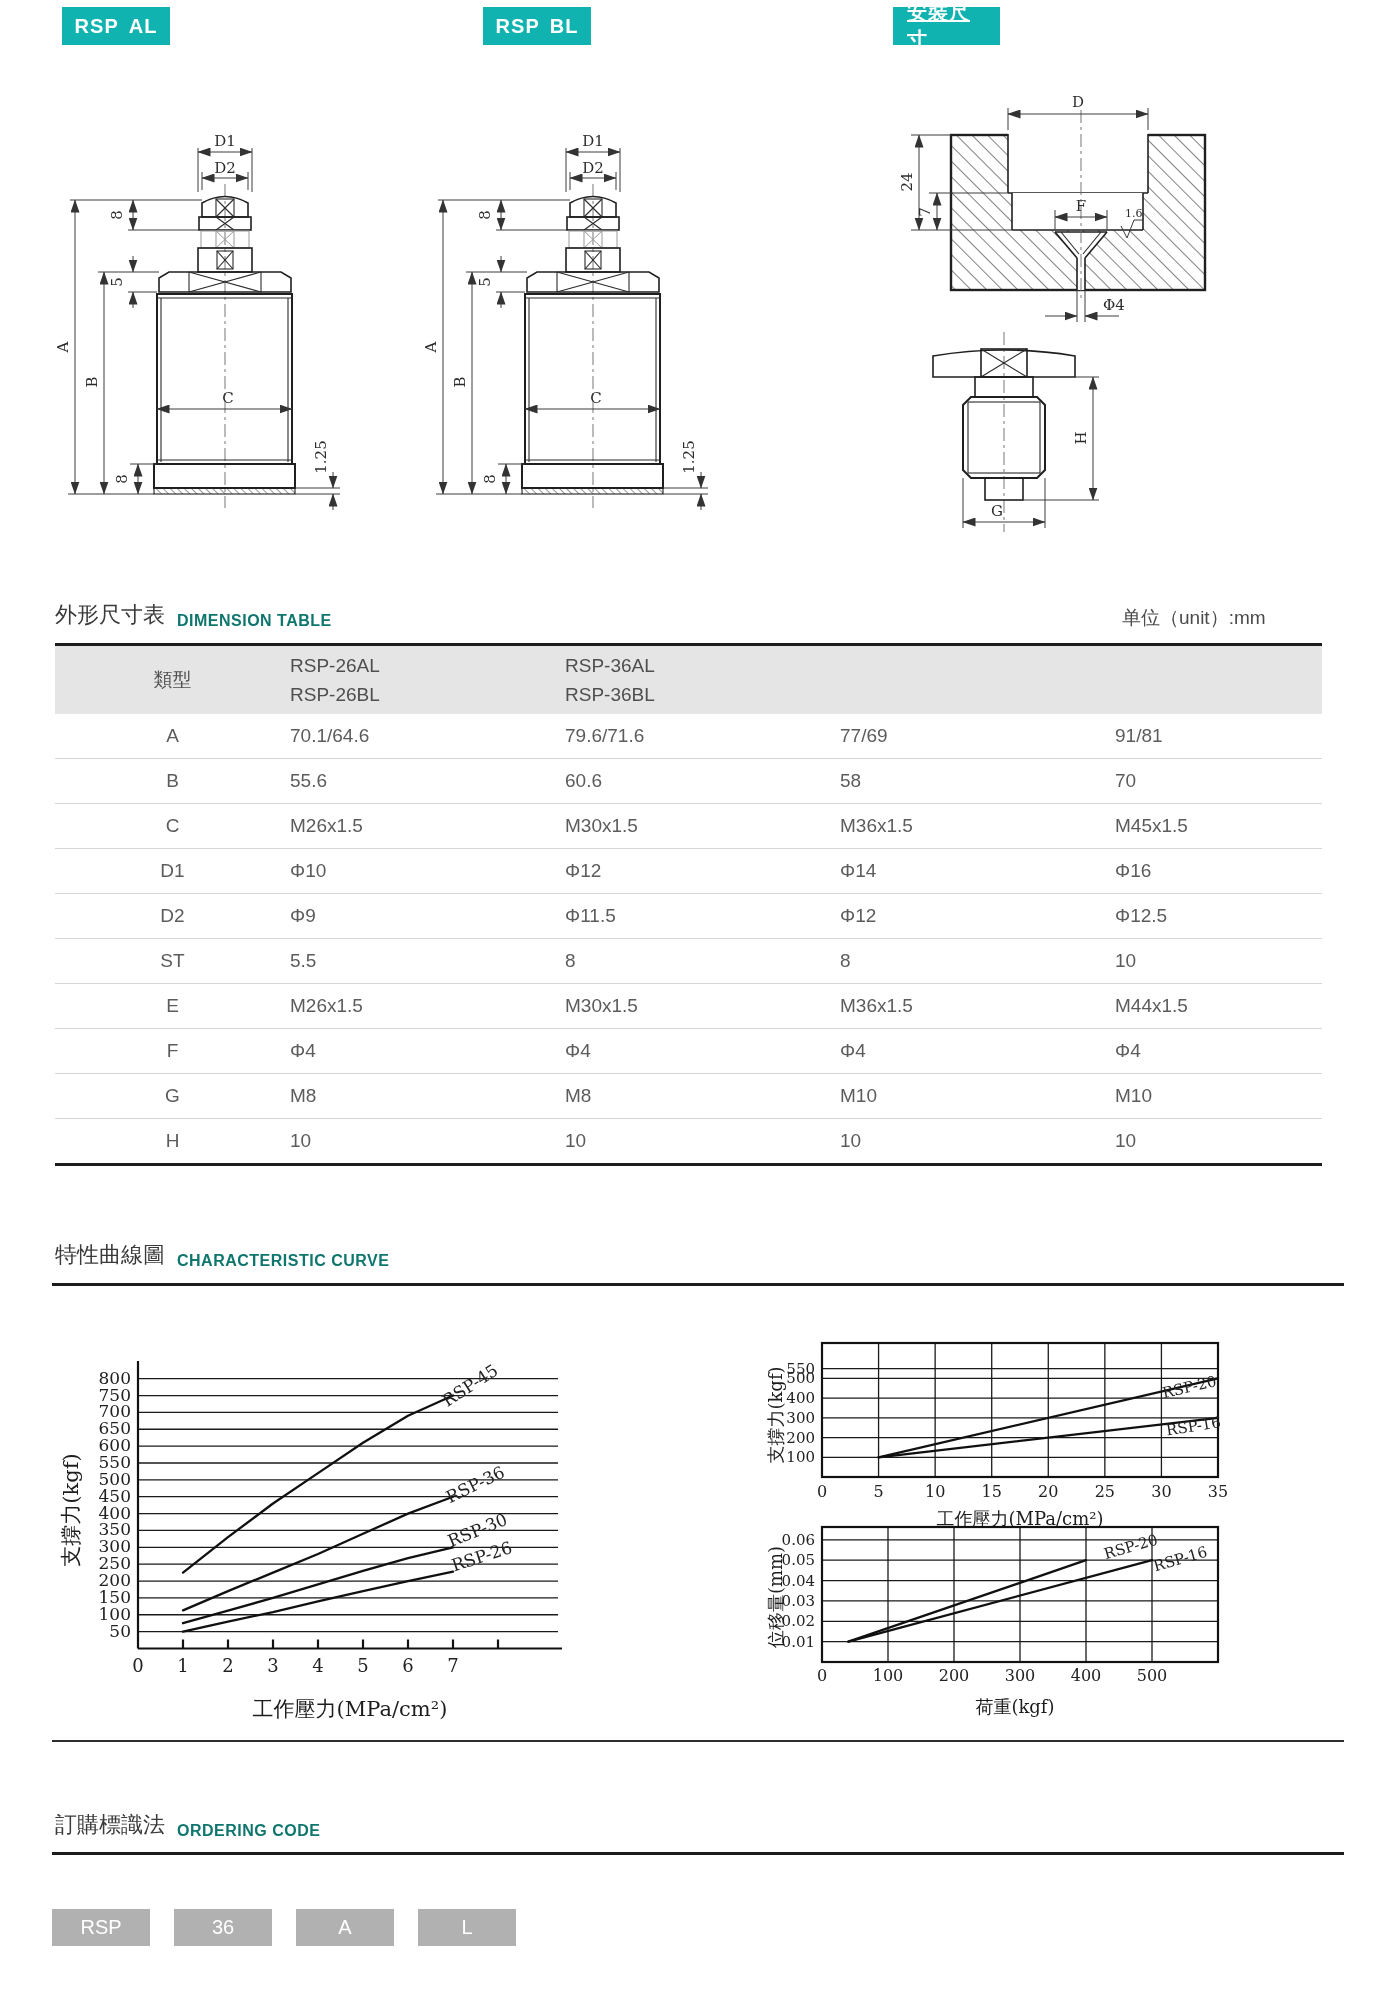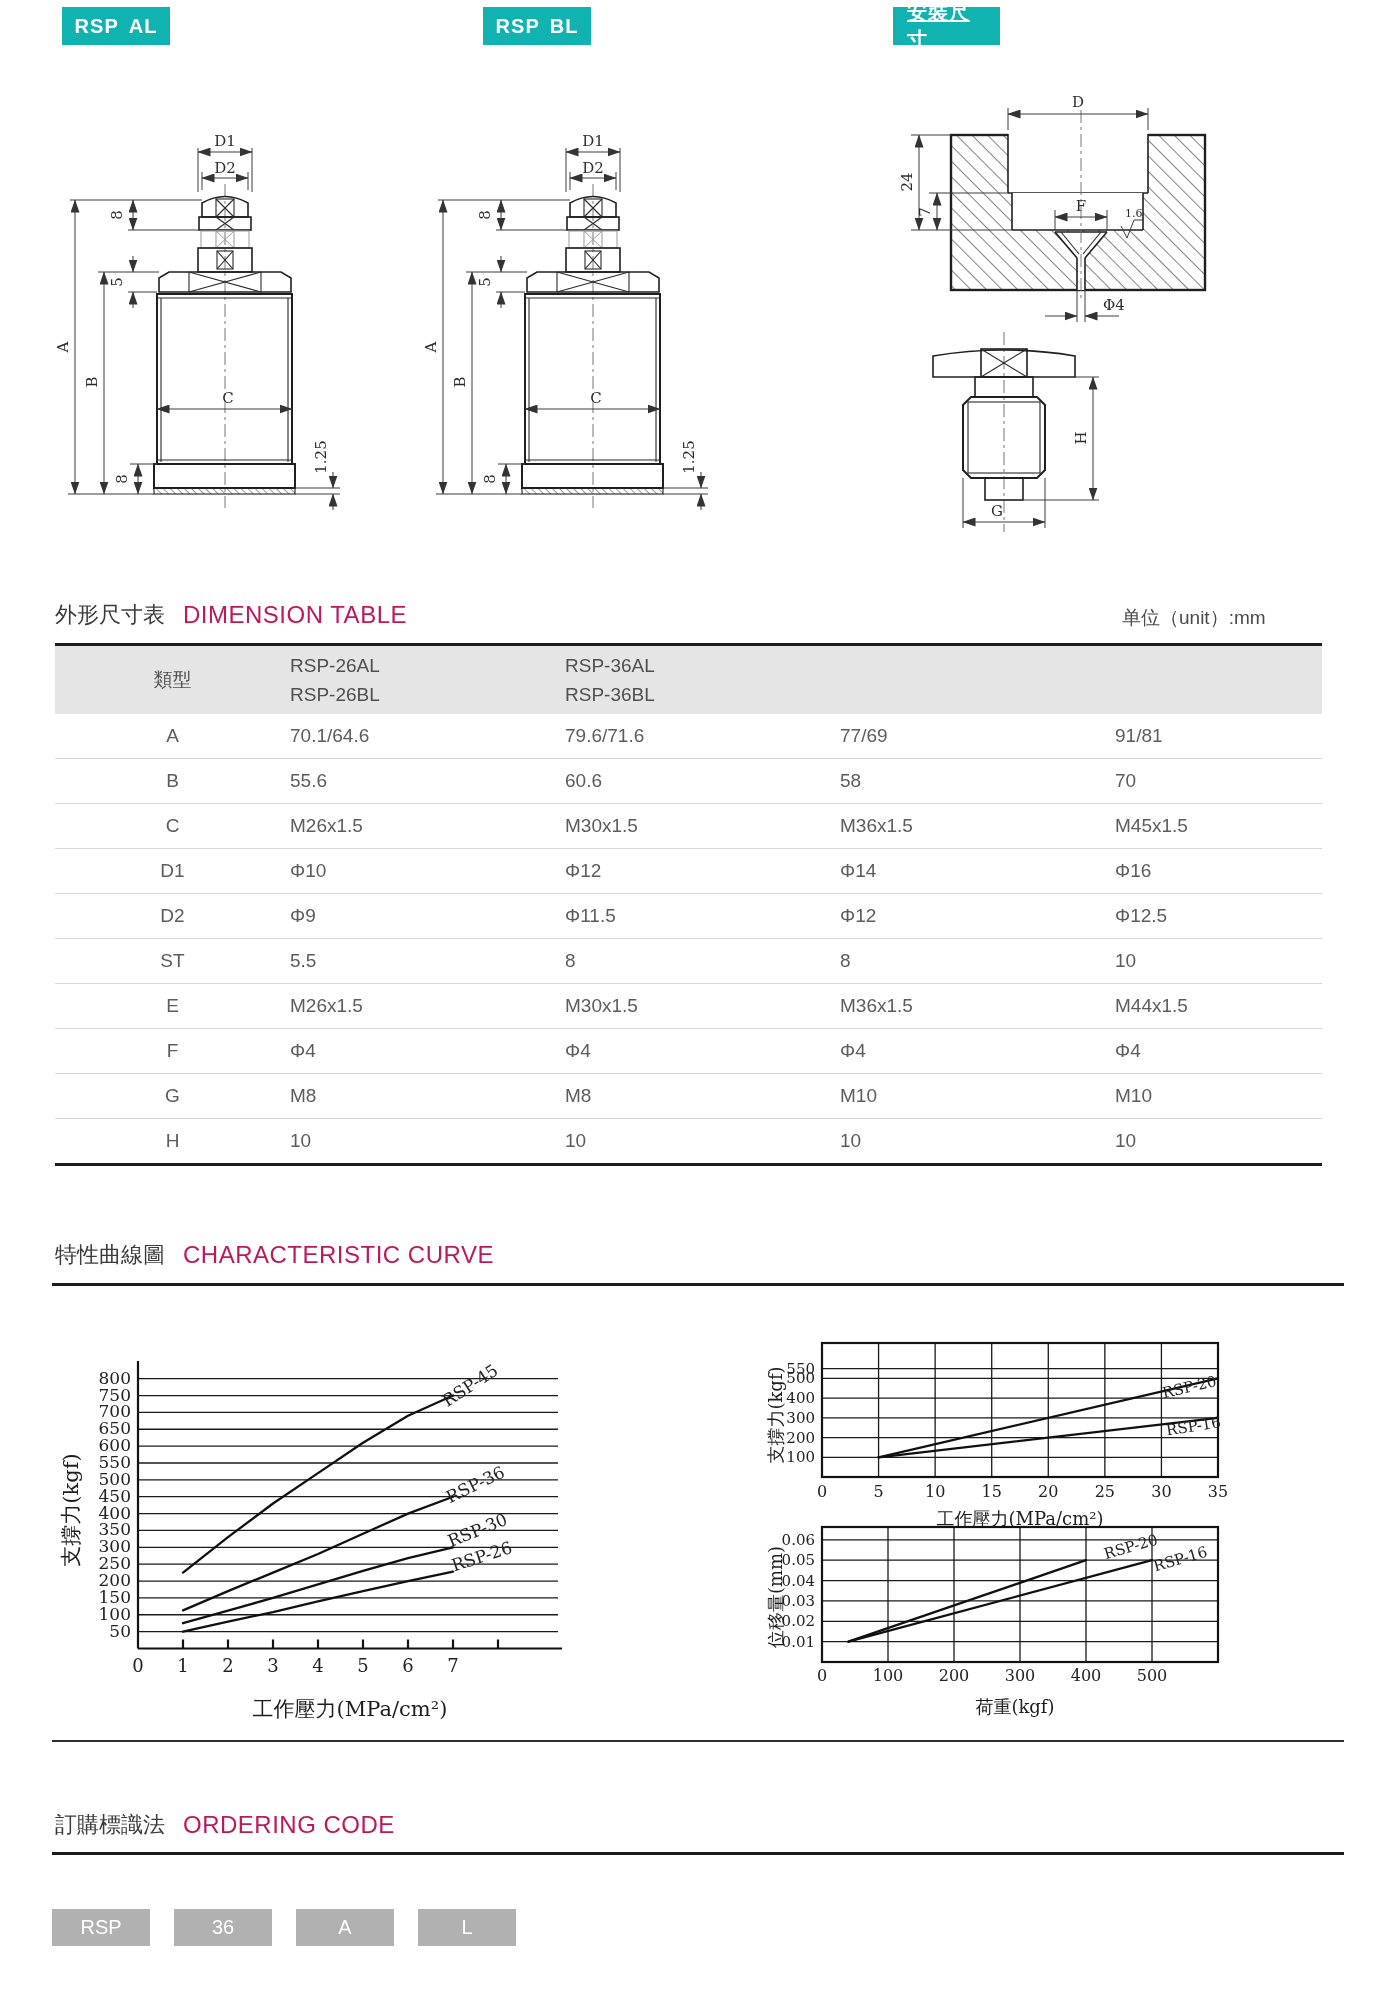--- a/index.html
+++ b/index.html
@@ -3,23 +3,23 @@
 <meta charset="utf-8">
 <style>
   html,body{margin:0;padding:0;background:#fff;}
   .page{position:relative;width:1400px;height:2004px;background:#fff;overflow:hidden;
         font-family:"Liberation Sans",sans-serif;color:#3c3c3c;}
   
   .badge{position:absolute;top:7px;height:38px;display:flex;align-items:center;justify-content:center;
          background:#10b3b0;color:#fff;font-size:20px;font-weight:bold;letter-spacing:1px;padding:0 14px;box-sizing:border-box;}
   .badge-sep{display:inline-block;width:12px;height:3px;background:rgba(255,255,255,.55);margin:0 5px;}
   
-  .sec-title{position:absolute;display:flex;align-items:center;gap:18px;}
+  .sec-title{position:absolute;display:flex;align-items:flex-end;gap:12px;}
   .sec-zh{font-size:22px;color:#3a3a3a;}
-  .sec-en{font-size:24px;color:#be185d;font-weight:400;letter-spacing:.5px;}
+  .sec-en{font-size:16px;color:#0f766e;font-weight:700;letter-spacing:.5px;}
   .unit-label{position:absolute;font-size:19px;color:#4a4a4a;}
   .rule{position:absolute;left:52px;width:1292px;background:#1c1c1c;}
   
   .dim-table{position:absolute;left:55px;top:643px;width:1267px;border-top:3px solid #1d1d1d;border-bottom:3px solid #1d1d1d;}
   .dt-row{display:grid;grid-template-columns:235px 275px 275px 275px 1fr;align-items:center;height:44px;border-bottom:1px solid #d6d6d6;font-size:19px;color:#5c5c5c;}
   .dt-row:last-child{border-bottom:none;}
   .dt-head{height:68px;background:#e5e5e5;border-bottom:none;color:#4f4f4f;line-height:1.55;}
   .dt-c0{text-align:center;}
   
   .chart{position:absolute;}

